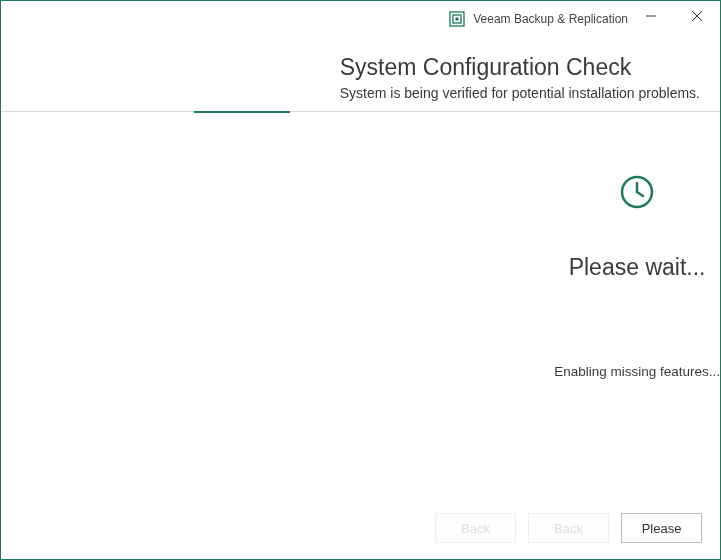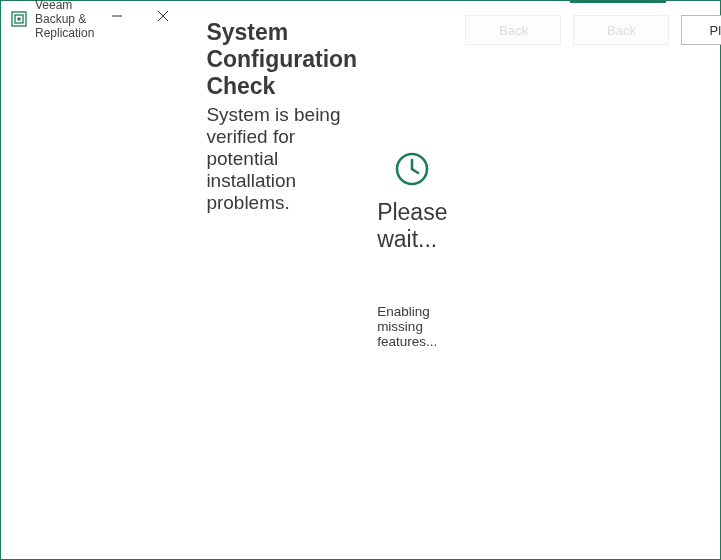--- a/index.html
+++ b/index.html
@@ -12,22 +12,23 @@
       background: #fff;
       width: 721px;
       height: 560px;
       overflow: hidden;
     }
     .window {
       width: 721px;
       height: 560px;
       border: 1px solid #1a7a5a;
       display: flex;
-      flex-direction: row;
+      flex-direction: column;
       background: #fff;
+      align-items: flex-end;
     }
     .titlebar {
       height: 35px;
       display: flex;
       align-items: center;
       padding: 0 0 0 10px;
       font-size: 12px;
       color: #444;
     }
     .titlebar-icon {
@@ -52,26 +53,26 @@
       align-items: center;
       justify-content: center;
       color: #333;
       font-size: 14px;
     }
     .header-section {
       padding: 18px 20px 10px 20px;
     }
     .page-title {
       font-size: 23px;
-      font-weight: 700;
+      font-weight: 400;
       color: #3a3a3a;
       margin-bottom: 4px;
     }
     .page-subtitle {
-      font-size: 19px;
+      font-size: 14px;
       color: #3a3a3a;
     }
     .divider-wrap {
       position: relative;
       height: 2px;
       width: 100%;
     }
     .divider-base {
       position: absolute;
       top: 0;
@@ -88,20 +89,21 @@
       height: 2px;
       background: #1a7a5a;
     }
     .content {
       flex: 1;
       display: flex;
       flex-direction: column;
       align-items: center;
       justify-content: center;
       padding-bottom: 60px;
+      gap: 32px;
     }
     .clock-icon {
       margin-bottom: 8px;
     }
     .wait-title {
       font-size: 23px;
       color: #3a3a3a;
       font-weight: 400;
       margin-bottom: 3px;
     }
@@ -110,21 +112,21 @@
       color: #3a3a3a;
       margin-top: 48px;
     }
     .footer {
       display: flex;
       justify-content: flex-end;
       gap: 12px;
       padding: 14px 18px 16px 18px;
     }
     .btn {
-      width: 96px;
+      width: 81px;
       height: 30px;
       font-size: 13px;
       font-family: inherit;
       border: 1px solid #bbb;
       background: #fff;
       color: #333;
       cursor: pointer;
     }
     .btn.disabled {
       border-color: #eee;

